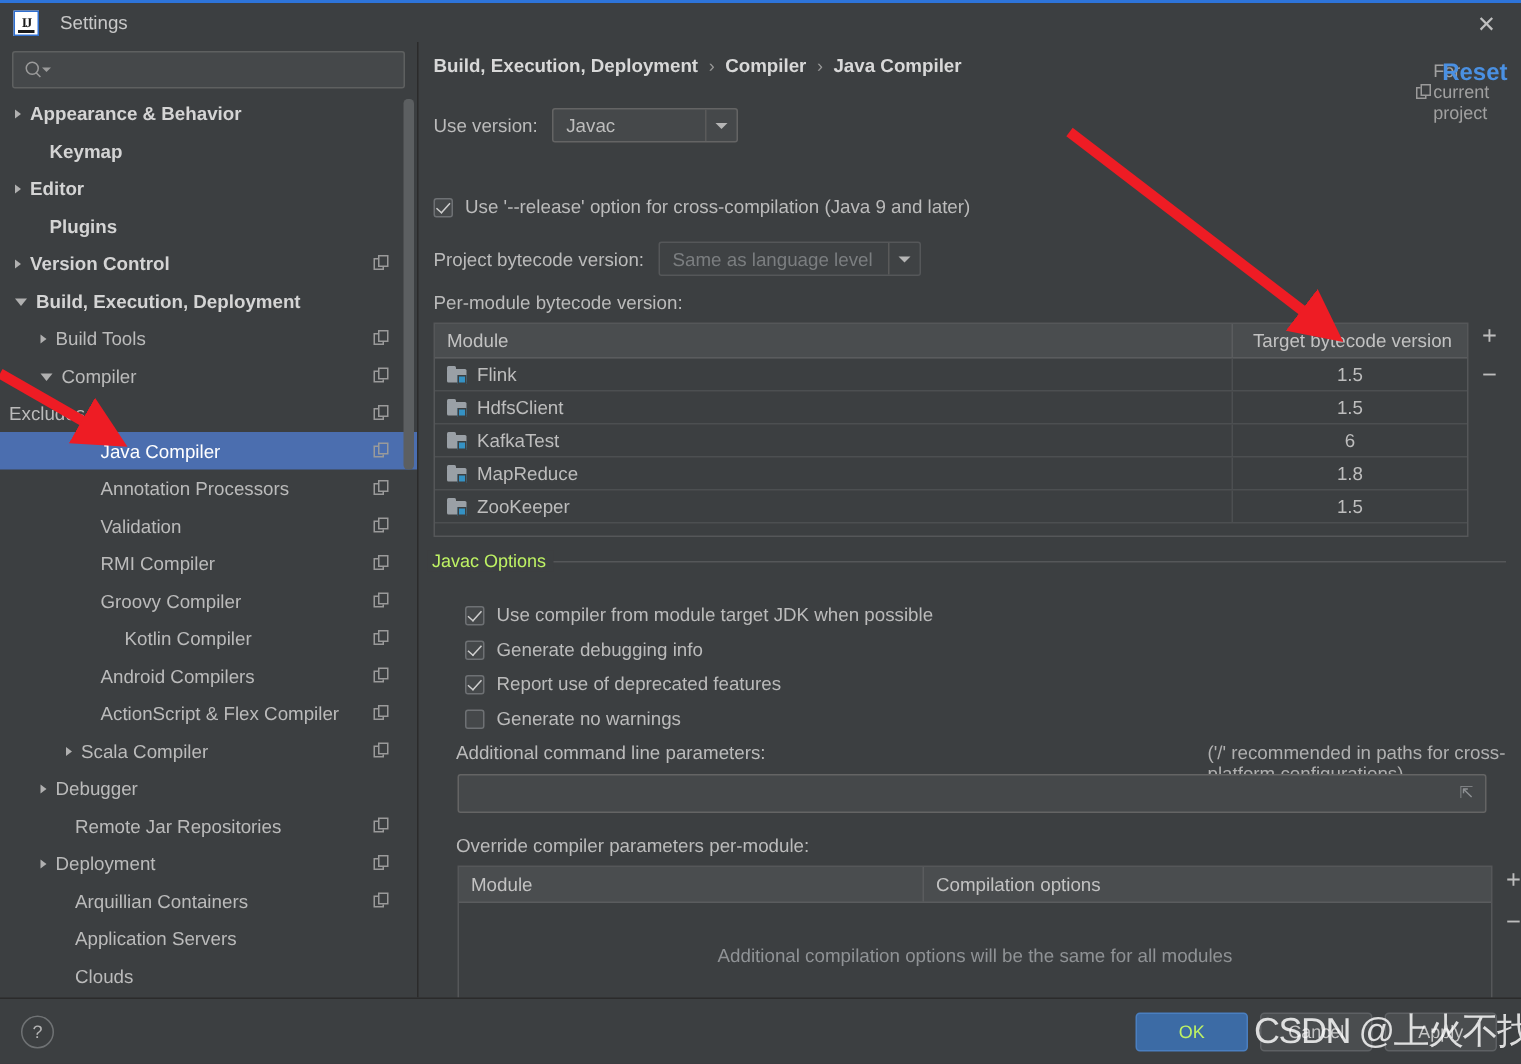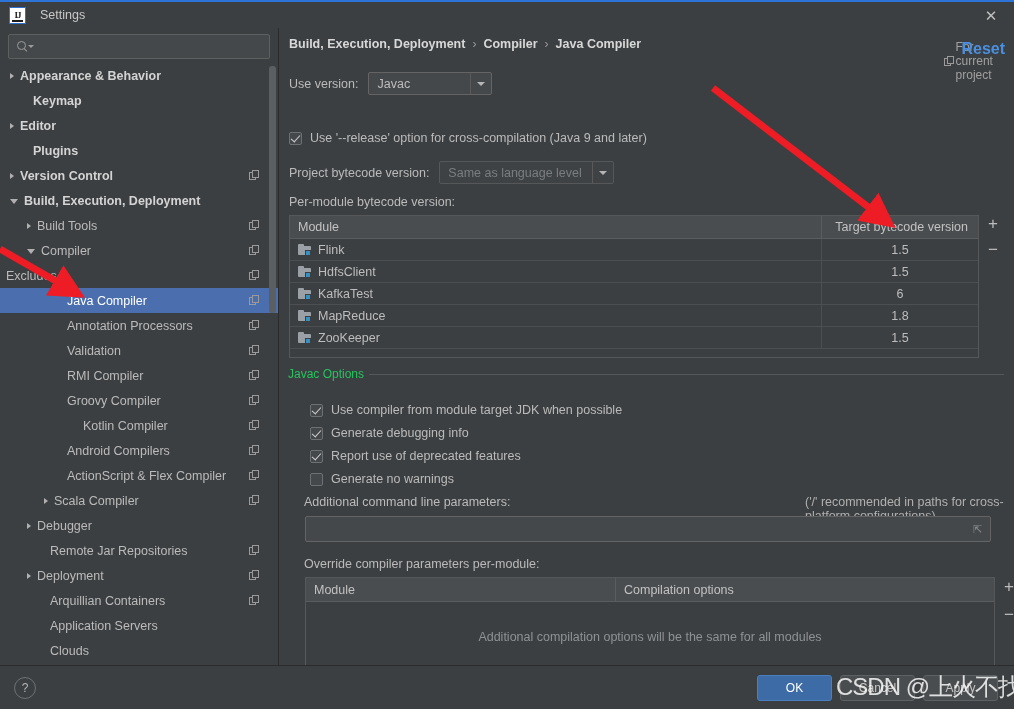--- a/index.html
+++ b/index.html
@@ -194,21 +194,21 @@
     display: flex; align-items: center; justify-content: center;
     color: #bdbdbd; cursor: pointer;
   }
   #tbl-plus { top: 187px; font-size: 17px; }
   #tbl-minus { top: 213px; font-size: 17px; }
 
   
   #javac-group { position: absolute; left: 2px; top: 346px; width: 726px; }
   #javac-title {
     position: absolute; left: 3px; top: -7px; background: #3c3f41;
-    padding: 0 5px 0 3px; font-size: 12px; color: #22c55e;
+    padding: 0 5px 0 3px; font-size: 12px; color: #bef264;
   }
   #javac-line {
     position: absolute; left: 78px; top: 0px; right: 4px; height: 1px; background: #555759;
   }
   .opt-row {
     position: absolute; left: 30px; display: flex; align-items: center; gap: 8px;
   }
   .opt-row .row-lbl { font-size: 12.5px; }
 
   #addparams-lbl { position: absolute; left: 24px; top: 467px; }
@@ -252,21 +252,21 @@
     border: 1px solid #6f7274; border-radius: 50%;
     display: flex; align-items: center; justify-content: center;
     font-size: 12px; color: #b5b5b5; cursor: pointer;
   }
   .dlg-btn {
     position: absolute; top: 9px; height: 26px;
     border: 1px solid #5e6164; border-radius: 3px;
     background: #4a4d4f; color: #c6c6c6; font-size: 12px;
     display: flex; align-items: center; justify-content: center; cursor: pointer;
   }
-  #ok-btn { left: 757px; width: 75px; background: #3c6ba5; border-color: #4a7fc0; color: #ffffff; }
+  #ok-btn { left: 757px; width: 75px; background: #3c6ba5; border-color: #4a7fc0; color: #bef264; }
   #cancel-btn { left: 840px; width: 75px; }
   #apply-btn { left: 923px; width: 75px; }
 
   
   #watermark {
     position: absolute; left: 836px; top: 671px;
     font-size: 24px; color: rgba(255,255,255,0.82);
     font-family: "Liberation Sans", sans-serif; white-space: nowrap;
     pointer-events: none; letter-spacing: -1px;
   }

